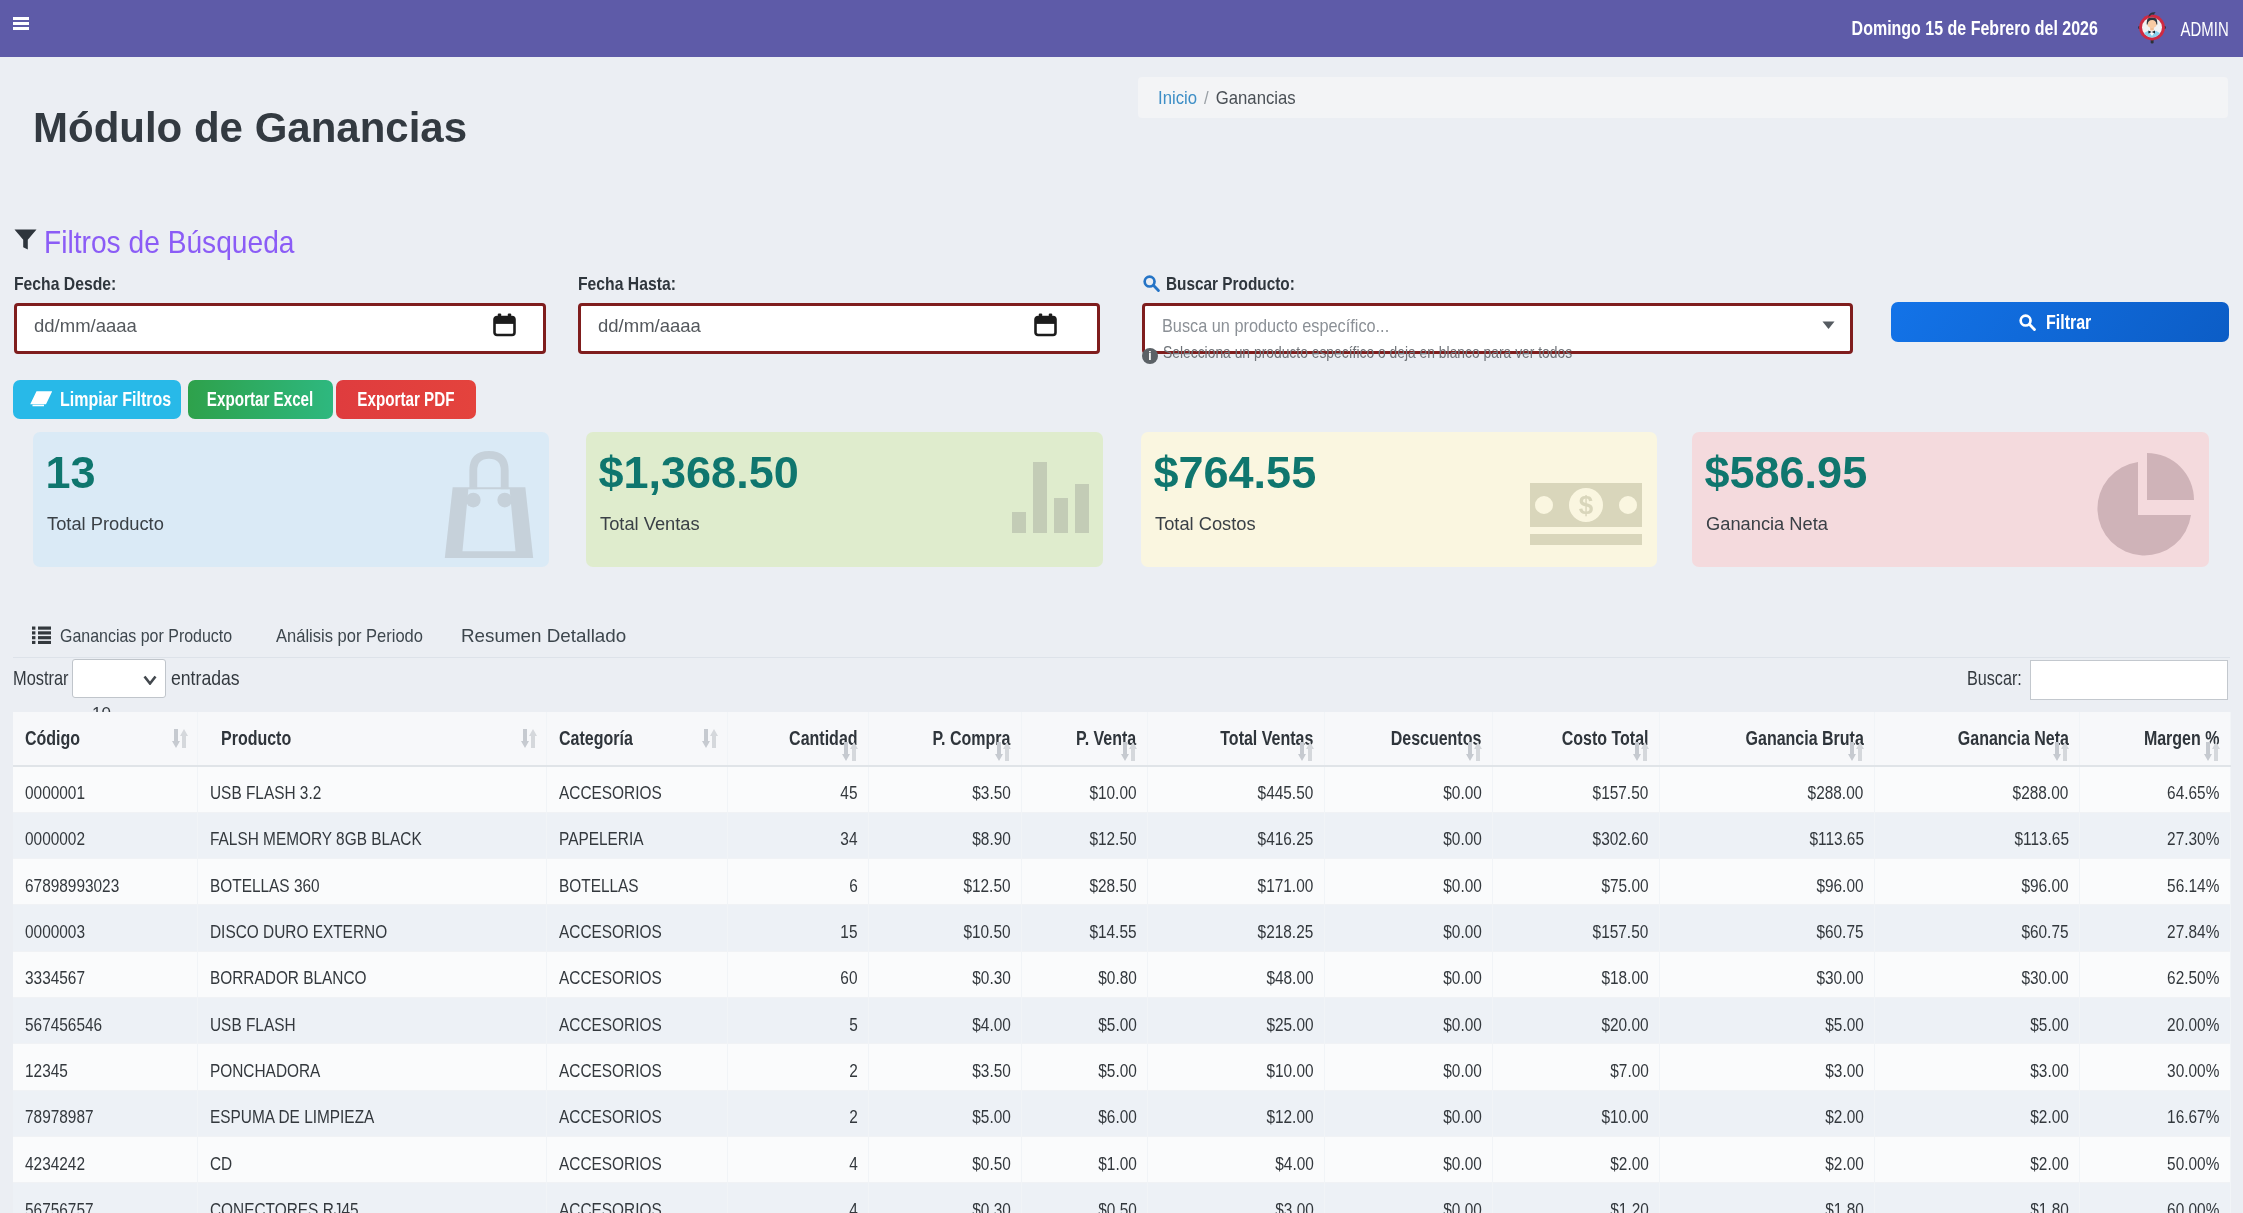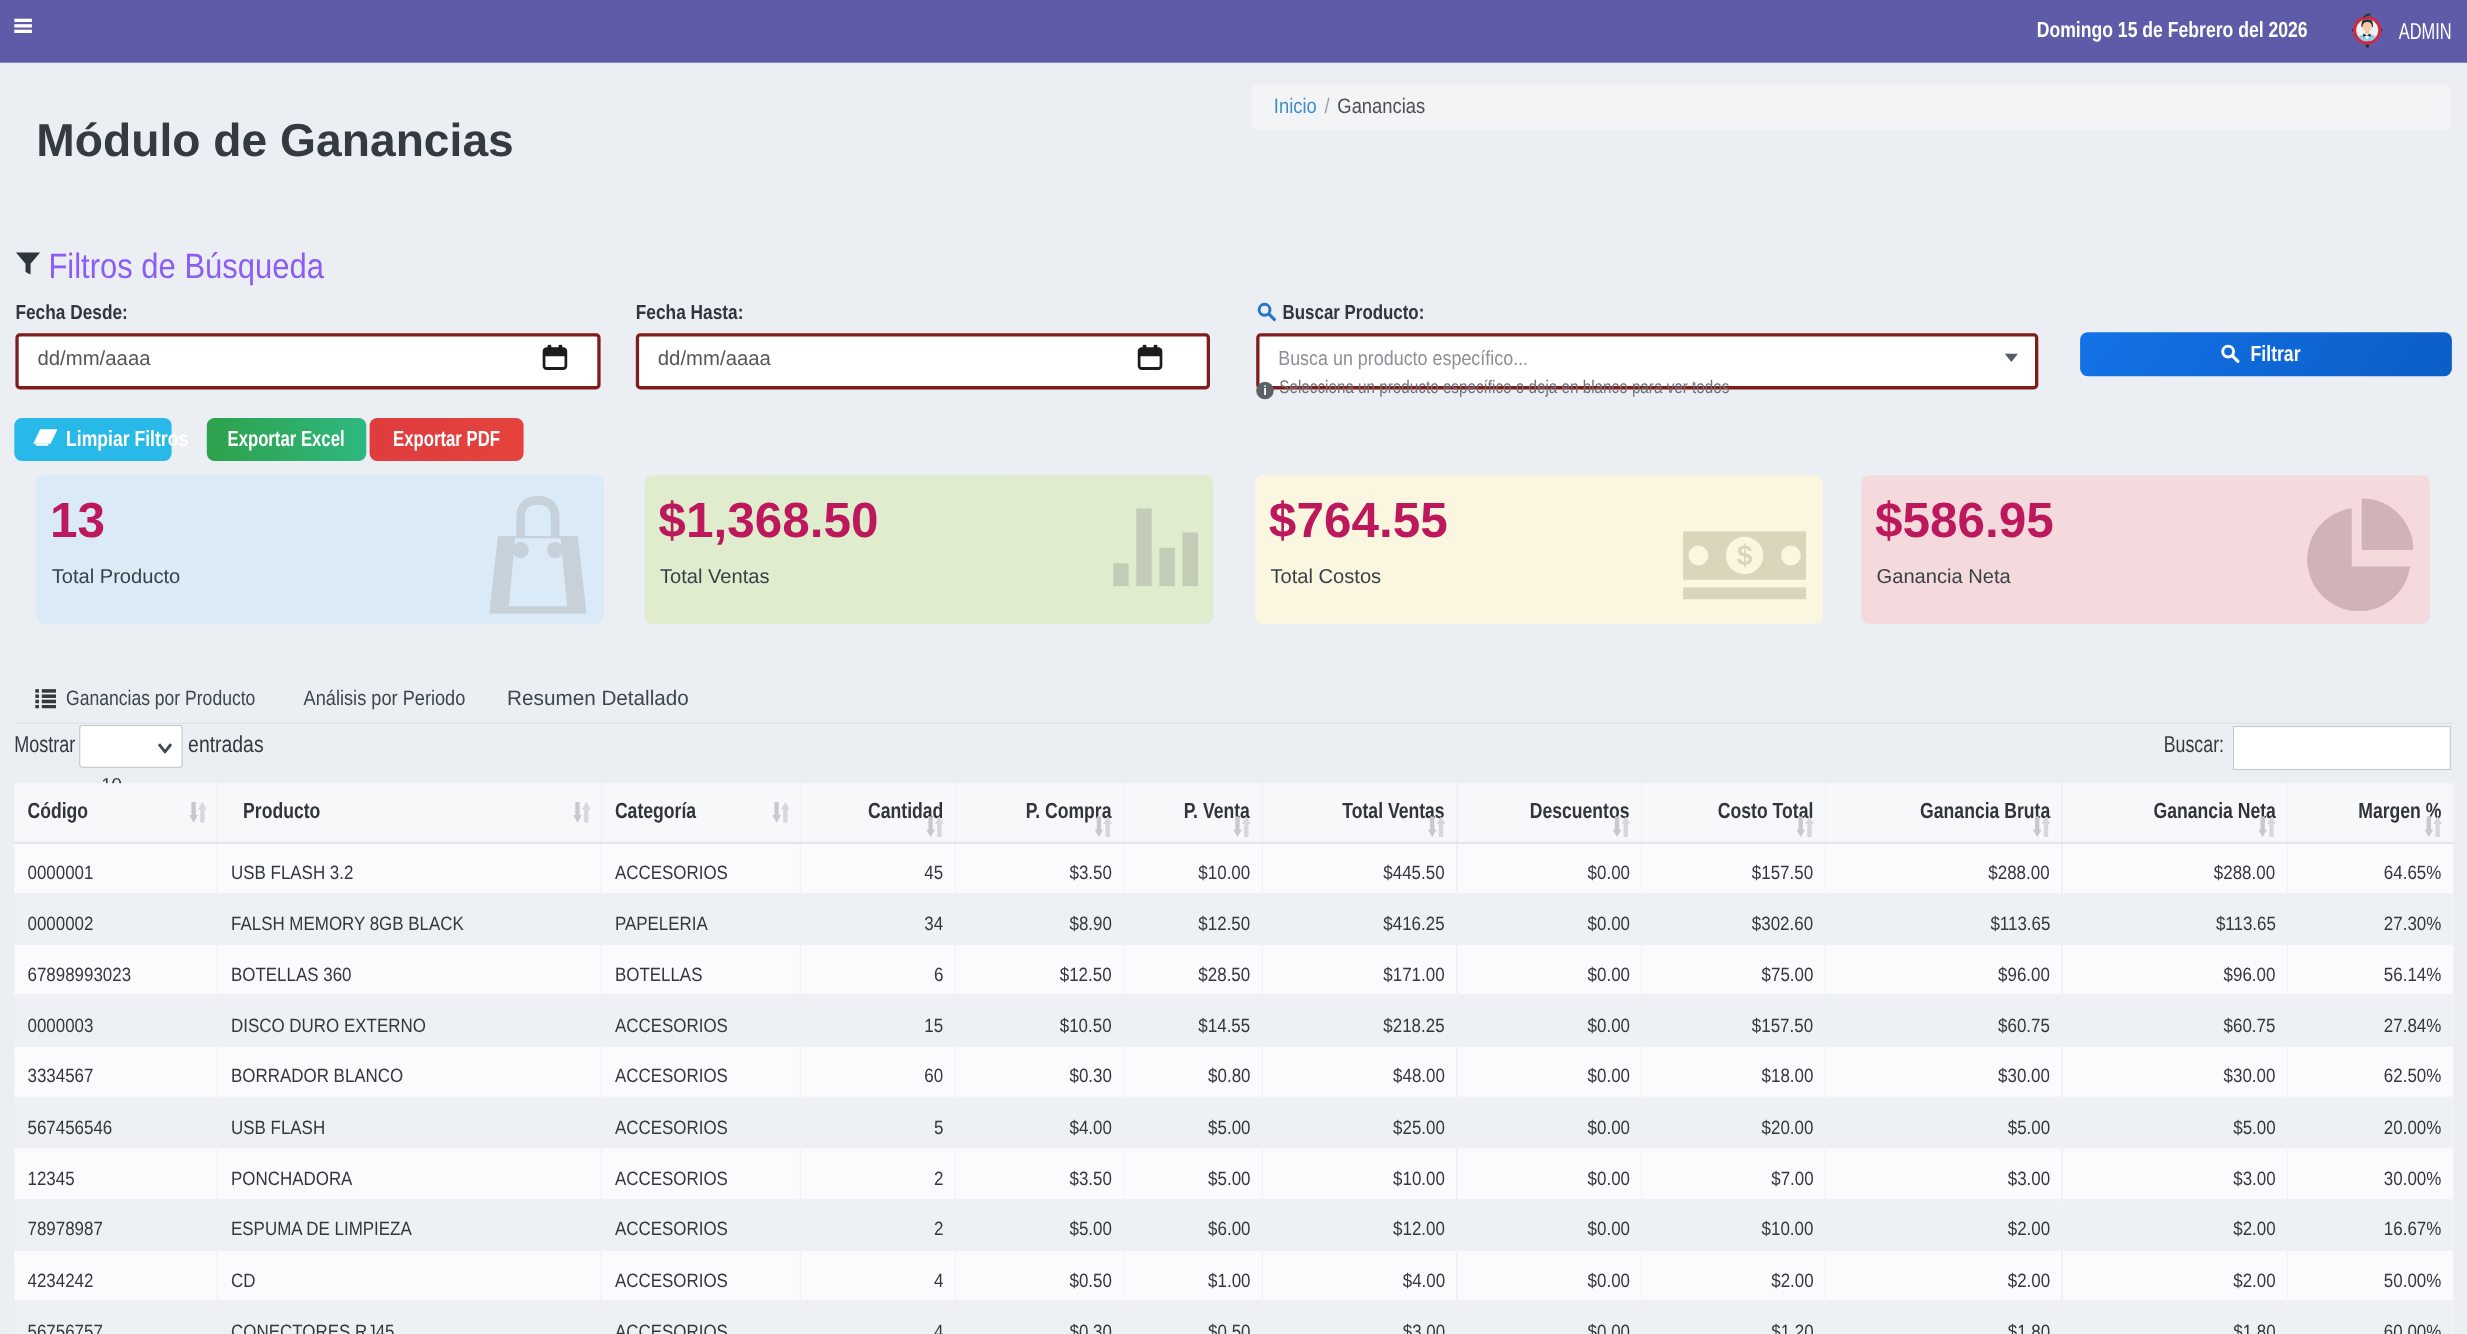--- a/index.html
+++ b/index.html
@@ -28,21 +28,21 @@
   .filters-title { position:absolute; left:44px; top:222px; font-size:32px; color:#8b5cf6; line-height:1.25; }
   .lbl { position:absolute; font-size:18.5px; font-weight:bold; color:#2f363d; }
   .inp { position:absolute; background:#fff; border:3px solid #7f1d1d; border-radius:4px; height:51px; top:303px; }
   .ph { color:#54585d; font-size:18.5px; position:absolute; left:17px; top:9px; }
   .cal { position:absolute; top:7px; }
   .helpline { position:absolute; left:1142px; top:343px; font-size:16.5px; color:#6d7277; }
   .btn { position:absolute; top:380px; height:39px; border-radius:7px; color:#fff; font-weight:bold; font-size:20px; line-height:39px; white-space:nowrap; }
   .btn-filtrar { position:absolute; left:1891px; top:302px; width:338px; height:40px; background:linear-gradient(125deg,#1373e8,#0c5dc6); border-radius:7px; color:#fff; font-weight:bold; font-size:20px; text-align:center; line-height:40px; }
 
   .card { position:absolute; top:432px; height:135px; border-radius:7px; }
-  .card .num { position:absolute; left:12.5px; top:9px; font-size:45px; font-weight:bold; color:#be185d; line-height:1.4; }
+  .card .num { position:absolute; left:12.5px; top:9px; font-size:45px; font-weight:bold; color:#0f766e; line-height:1.4; }
   .card .cap { position:absolute; left:14px; top:79px; font-size:18.3px; color:#3a4046; line-height:1.4; }
 
   .tabs { position:absolute; top:599px; font-size:19px; color:#3d464d; line-height:1.35;margin-top:24px; }
   .toolbar-line { position:absolute; left:13px; top:657px; width:2217px; border-top:1px solid #dde2e9; }
   .dtbar { position:absolute; font-size:21px; color:#33393f; line-height:1.3; }
   .lensel { position:absolute; left:72px; top:659px; width:94px; height:39px; background:#fff; border:1px solid #c0c5cb; border-radius:3px; }
   .buscar-inp { position:absolute; left:2030px; top:660px; width:198px; height:40px; background:#fff; border:1px solid #c3c8ce; }
 
   table.grid { position:absolute; left:13px; top:712px; width:2217px; border-collapse:collapse; table-layout:fixed; font-size:17.5px; color:#33383d; }
   table.grid th { font-size:20px; font-weight:bold; color:#2f353b; background:#f7f8fa; height:54px; vertical-align:middle; position:relative; border-bottom:2px solid #e0e4e8; text-align:left; }
@@ -127,21 +127,21 @@
       <path d="M0.5 0.5 L6.5 8 L12.5 0.5 Z" fill="#555b61"></path>
     </svg>
   </div>
   <div class="helpline"><span style="display:inline-block;width:16px;height:16px;border-radius:50%;background:#5b6166;color:#fff;text-align:center;font-size:12px;line-height:16px;font-weight:bold;vertical-align:-2px;">i</span> <span class="tl s84" style="vertical-align:top;">Selecciona un producto específico o deja en blanco para ver todos</span></div>
 
   <div class="btn-filtrar"><svg style="vertical-align:-3px; margin-right:9px;" width="19" height="19" viewBox="0 0 20 20">
       <circle cx="8" cy="8" r="5.2" fill="none" stroke="#fff" stroke-width="2.8"></circle>
       <line x1="12.2" y1="12.2" x2="17.3" y2="17.3" stroke="#fff" stroke-width="3" stroke-linecap="round"></line>
     </svg><span class="tl s80">Filtrar</span></div>
 
-  <div class="btn" style="left:13px; width:143px; background:#28b9e8; padding-left:17px;"><svg style="vertical-align:-2px; margin-right:8px;" width="22" height="17" viewBox="0 0 22 17">
+  <div class="btn" style="left:13px; width:168px; background:#28b9e8; padding-left:17px;"><svg style="vertical-align:-2px; margin-right:8px;" width="22" height="17" viewBox="0 0 22 17">
       <path d="M7 1 L21 1 L15.5 12.5 L1.5 12.5 Z M2.5 14.5 L14 14.5" fill="#fff" stroke="#fff" stroke-width="1.6"></path>
     </svg><span class="tl s80">Limpiar Filtros</span></div>
   <div class="btn" style="left:188px; width:145px; background:linear-gradient(90deg,#2ea14b,#2eb87f); text-align:center;"><span class="s76" style="display:inline-block;">Exportar Excel</span></div>
   <div class="btn" style="left:336px; width:140px; background:linear-gradient(90deg,#df3c3e,#e4433d); text-align:center;"><span class="s76" style="display:inline-block;">Exportar PDF</span></div>
 
   <div class="card" style="left:33px; width:516px; background:#daeaf6;">
     <div class="num"><span class="tl">13</span></div>
     <div class="cap"><span class="tl">Total Producto</span></div>
     <svg style="position:absolute; right:13px; top:16px;" width="94" height="110" viewBox="0 0 94 112">
       <path d="M26 42 L68 42 L74 105 L20 105 Z M10 40 L84 40 L92 112 L2 112 Z" fill-rule="evenodd" fill="#c6d1da"></path>

